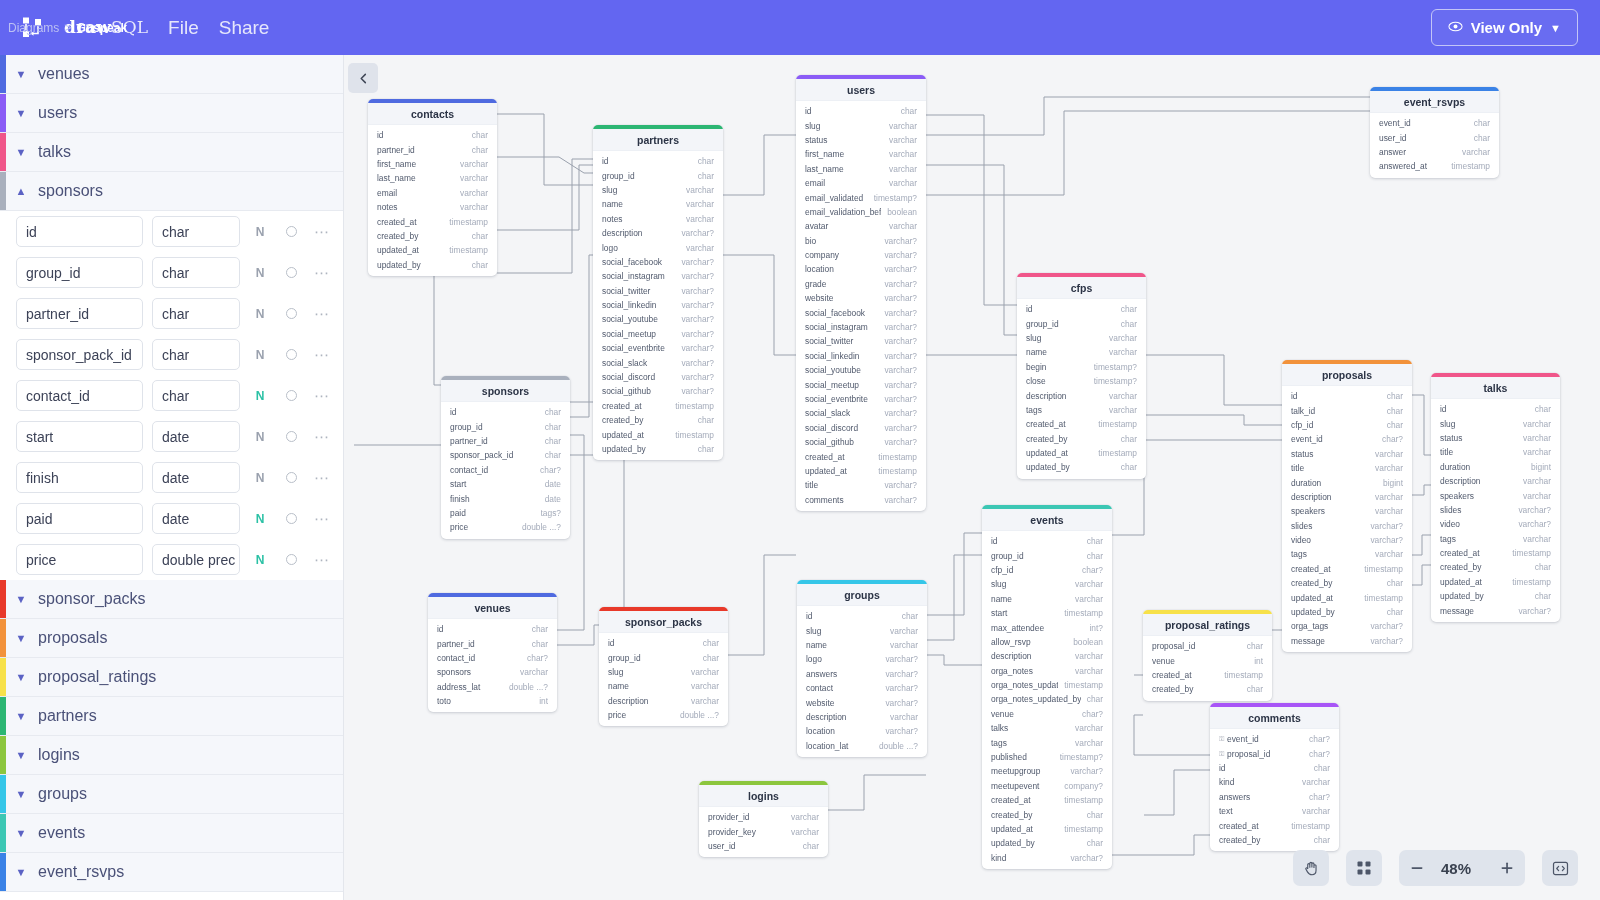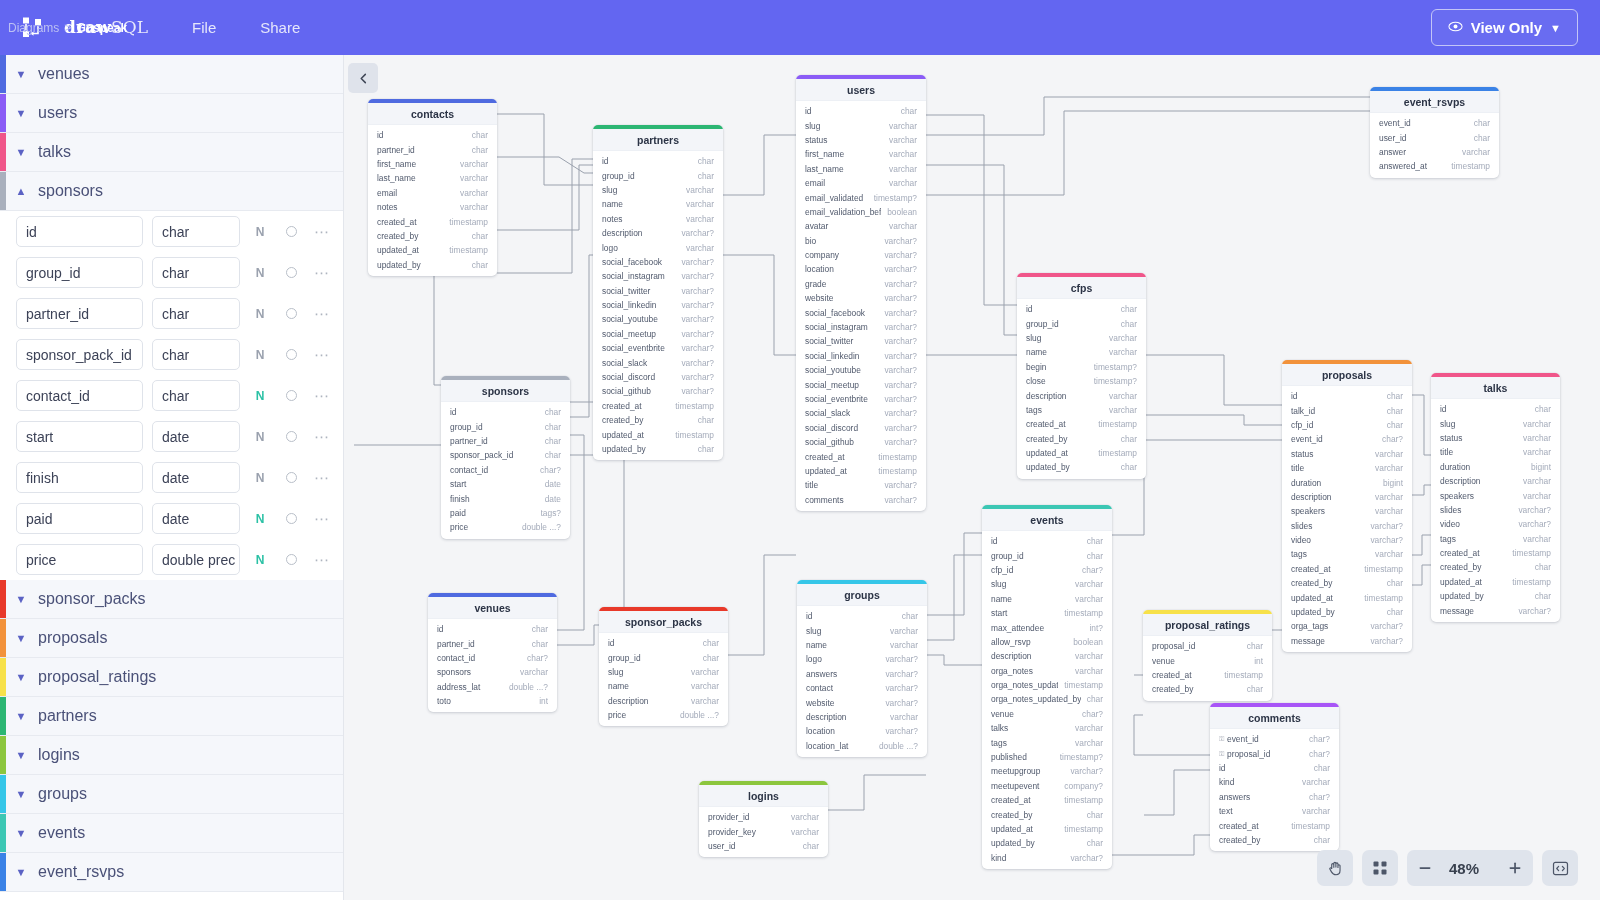--- a/index.html
+++ b/index.html
@@ -17,21 +17,21 @@
     background: #6366f1;
     display: flex; align-items: center;
     z-index: 40;
   }
   #logo-block { display: flex; align-items: center; margin-left: 20px; }
   #logo-mark { width: 26px; height: 26px; position: relative; }
   #logo-text { margin-left: 18px; font-size: 17px; letter-spacing: .1px; }
   #logo-text .b { font-weight: bold; color: #ffffff; font-family: "DejaVu Serif", serif; }
   #logo-text .n { font-weight: normal; color: #e8e8fb; font-family: "DejaVu Serif", serif; }
   .menu-item {
-    color: #e6e7fb; font-size: 15px; margin-left: 44px; cursor: pointer;
+    color: #e6e7fb; font-size: 19px; margin-left: 20px; cursor: pointer;
   }
   #crumb {
     position: absolute; left: 8px; right: 0; text-align: left;
     font-size: 12px; pointer-events: none;
   }
   #crumb .dim { color: #bcc0f3; }
   #crumb .sep { color: #bcc0f3; margin: 0 5px; }
   #crumb .cur { color: #ffffff; font-weight: bold; }
   #viewonly {
     position: absolute; right: 22px; top: 9px;
@@ -134,21 +134,21 @@
   .drow .k {
     width: 7px; flex: 0 0 7px; color: #8f95a3; font-size: 7px;
     margin-right: 1px;
   }
   .drow .c1 { color: #515a6d; flex: 1 1 auto; overflow: hidden; text-overflow: clip; }
   .drow .c2 { color: #a4abba; flex: 0 0 auto; margin-left: 6px; overflow: hidden; }
 
   
   #zoomtools {
     position: absolute; right: 22px; bottom: 14px;
-    display: flex; align-items: center; gap: 9px; z-index: 20;
+    display: flex; align-items: center; gap: 17px; z-index: 20;
   }
   .ztool {
     height: 36px; min-width: 36px; border-radius: 7px;
     background: #dfe4ec; color: #4d5668;
     display: flex; align-items: center; justify-content: center;
     font-size: 16px; cursor: pointer;
   }
   .zgroup { display: flex; align-items: center; background: #dfe4ec; border-radius: 7px; overflow: hidden; }
   .zgroup .ztool { border-radius: 0; background: transparent; }
   #zoom-level { font-size: 15px; font-weight: bold; color: #39414f; padding: 0 6px; min-width: 54px; }

